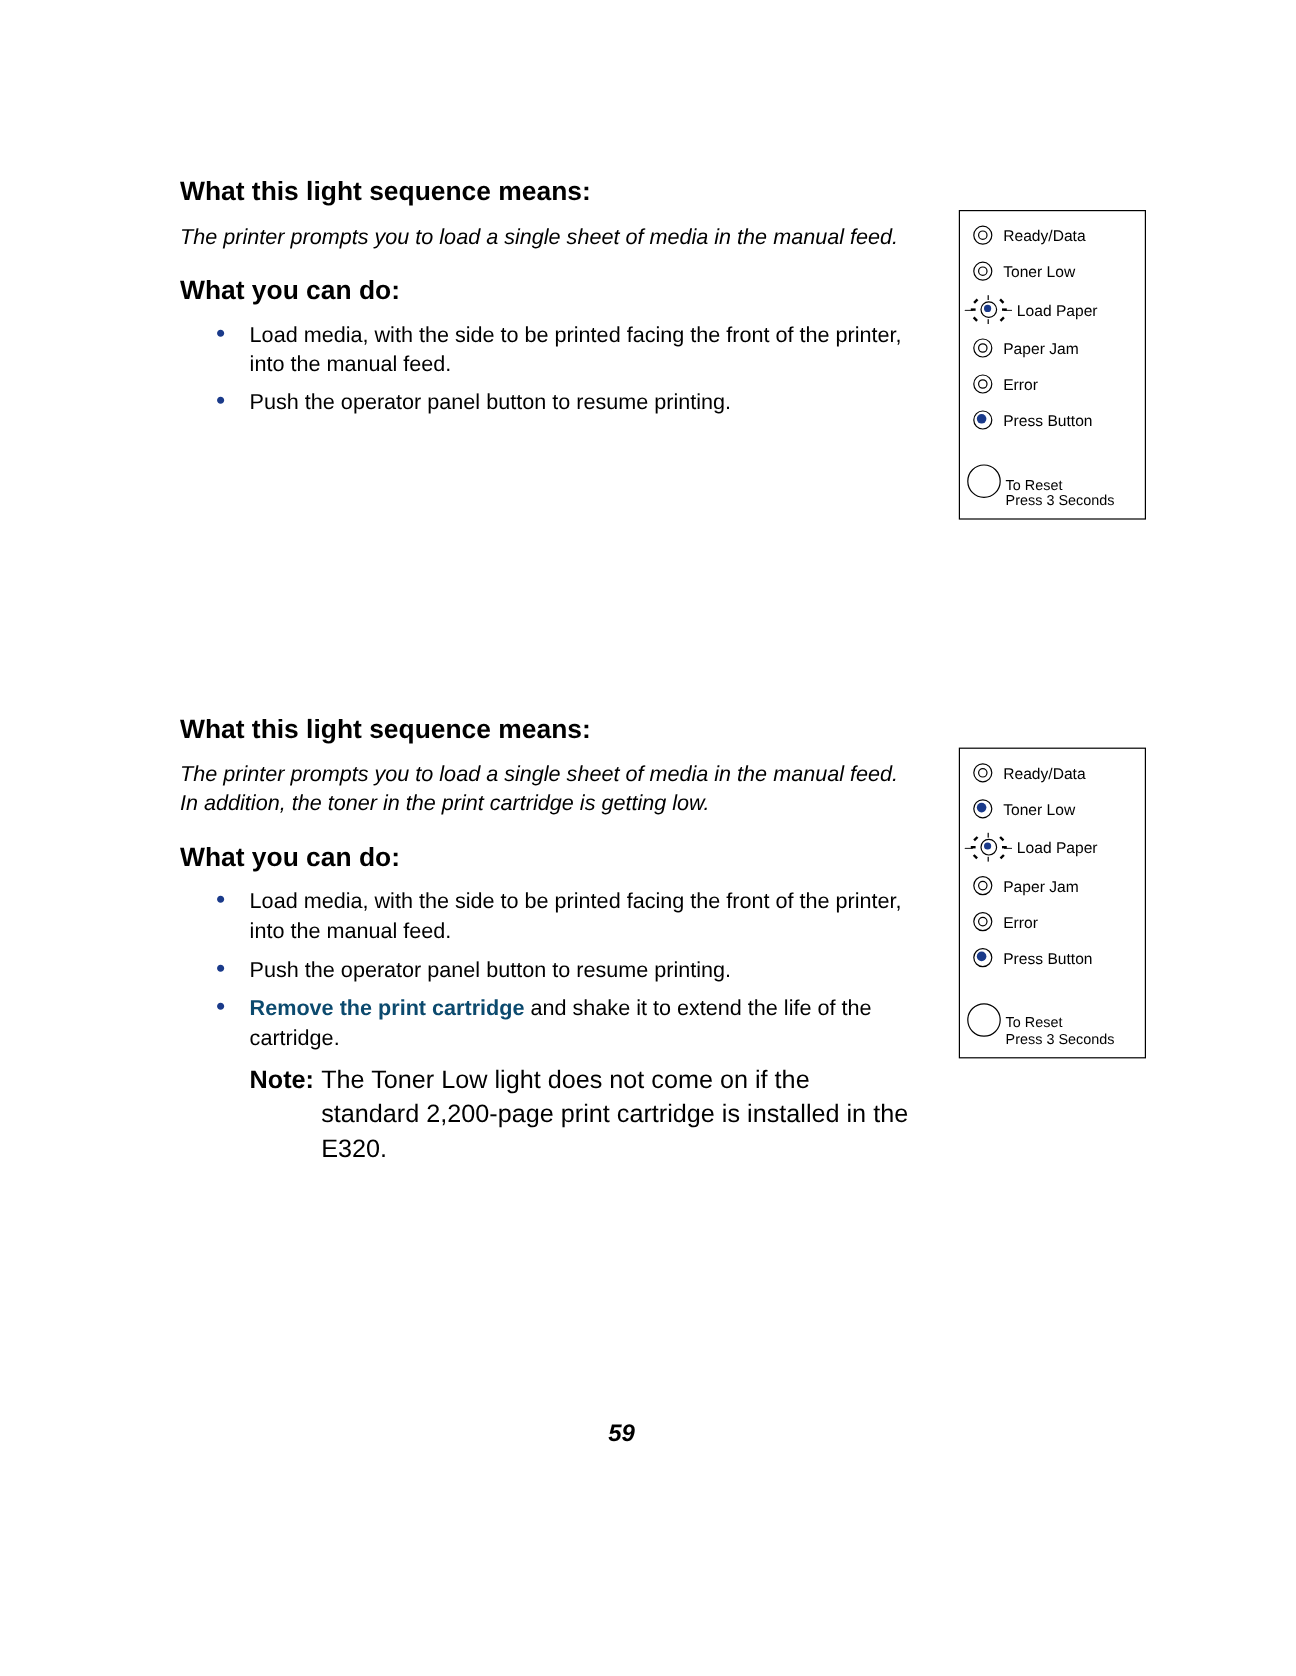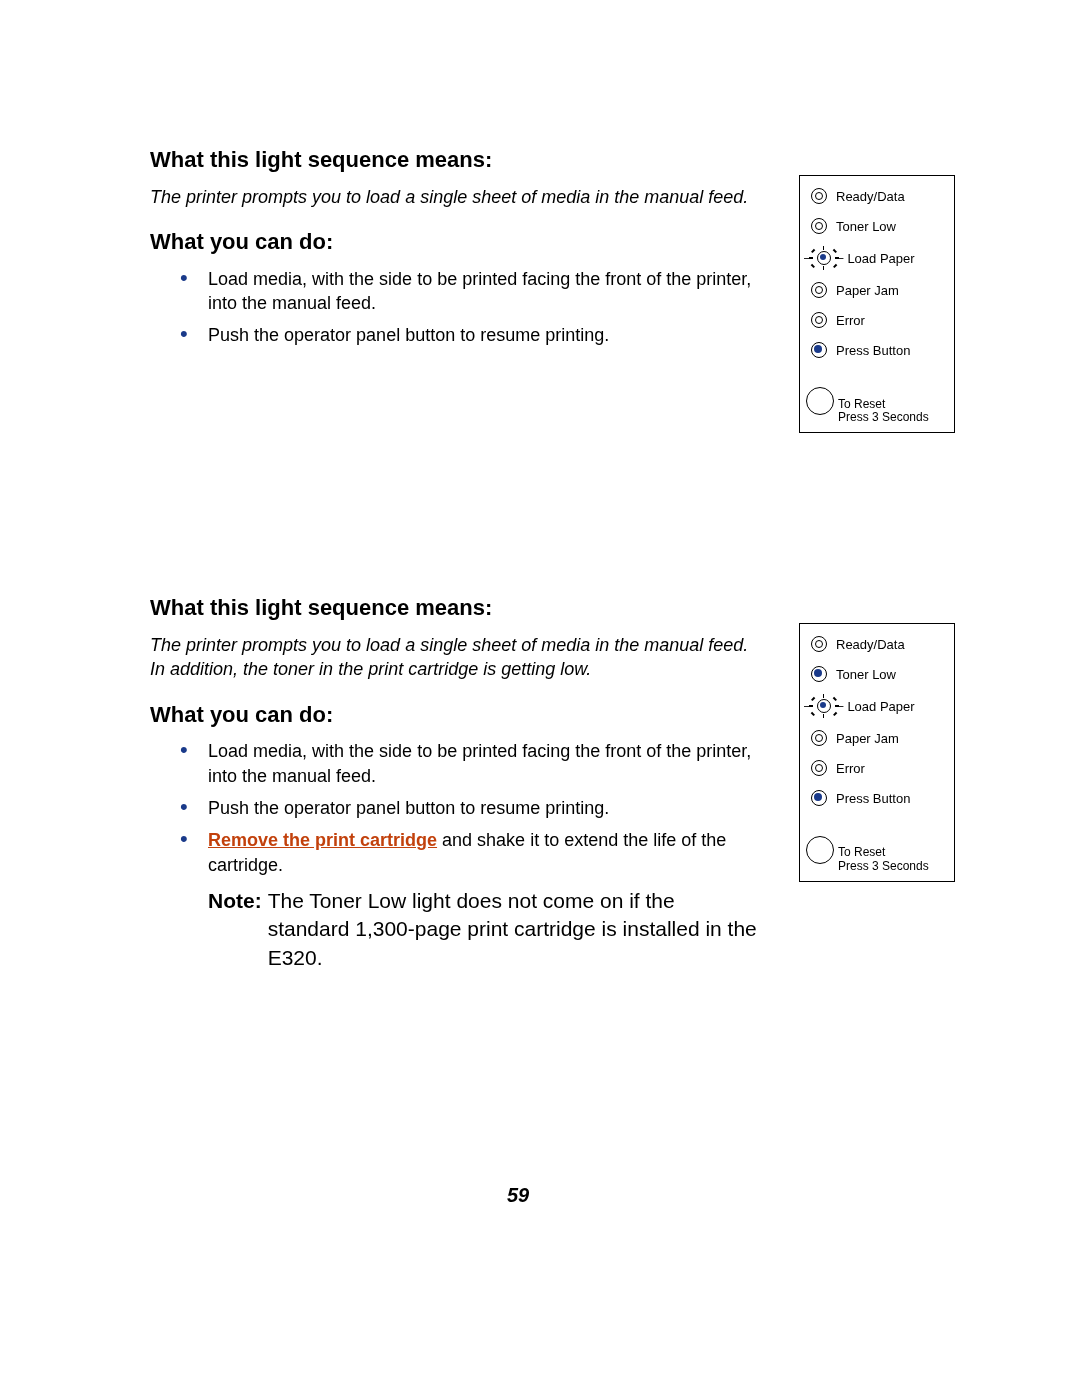--- a/index.html
+++ b/index.html
@@ -48,23 +48,22 @@
   ul.bullets > li::before {
     content: "•";
     position: absolute;
     left: 0;
     top: 0;
     color: #1a3a8a;
     font-size: 22px;
     line-height: 1;
   }
   .link {
-    color: #c2410c;
+    color: #0c4a6e;
     font-weight: bold;
-    text-decoration: underline;
   }
   .note-block {
     margin: 10px 0 0 58px;
     display: flex;
     font-size: 21px;
   }
   .note-label { font-weight: bold; white-space: nowrap; margin-right: 6px; }
   .note-body { flex: 1; }
   .panel {
     border: 1.5px solid #000;
@@ -241,21 +240,21 @@
       <p class="heading">What you can do:</p>
       <ul class="bullets">
         <li><span>Load media, with the side to be printed facing the front of the printer, into the manual feed.</span></li>
         <li><span>Push the operator panel button to resume printing.</span></li>
         <li>
           <span class="link">Remove the print cartridge</span><span> and shake it to extend the life of the cartridge.</span>
         </li>
       </ul>
       <div class="note-block">
         <span class="note-label">Note:</span>
-        <span class="note-body">The Toner Low light does not come on if the standard 1,300-page print cartridge is installed in the E320.</span>
+        <span class="note-body">The Toner Low light does not come on if the standard 2,200-page print cartridge is installed in the E320.</span>
       </div>
     </div>
     <div class="panel">
       <div class="panel-row">
         <span class="icon-box">
             <span class="led-off"></span>
           </span>
         <span class="lbl">Ready/Data</span>
       </div>
       <div class="panel-row">

